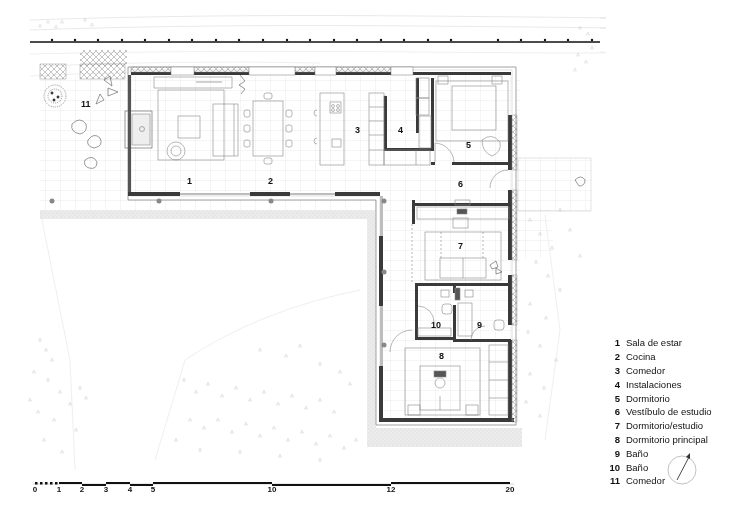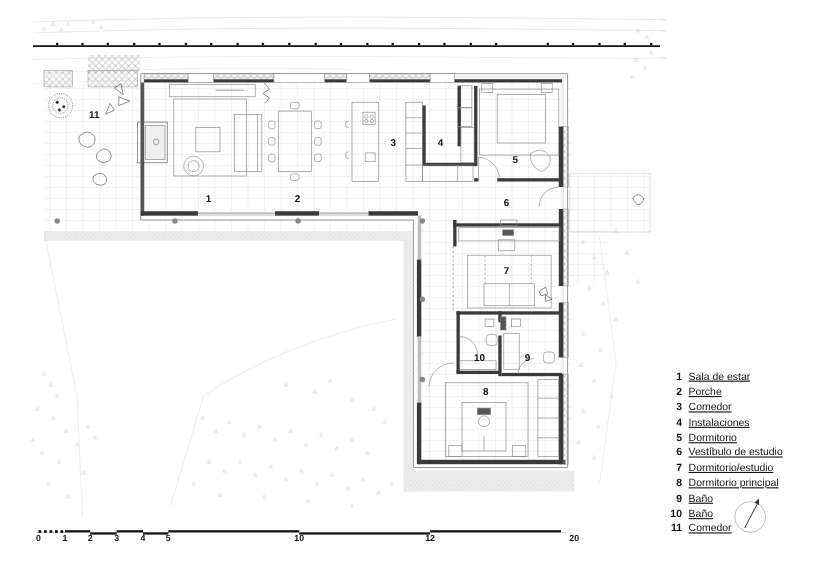--- a/index.html
+++ b/index.html
@@ -1,21 +1,21 @@
 <!DOCTYPE html>
 <html><head>
 <meta charset="utf-8">
 <style>
   html,body{margin:0;padding:0;background:#ffffff;}
   body{width:750px;height:530px;position:relative;overflow:hidden;font-family:"Liberation Sans",sans-serif;}
   #plan{position:absolute;left:0;top:0;width:750px;height:530px;}
   .legend{position:absolute;left:606px;top:336px;font-size:9.5px;color:#111;}
   .legend .row{display:flex;align-items:center;height:13.8px;white-space:nowrap;}
   .legend .num{width:14px;text-align:right;font-weight:bold;margin-right:6px;font-size:9.5px;}
-  .legend .lbl{font-size:9.5px;text-decoration:underline;}
+  .legend .lbl{font-size:9.5px;}
   .scale-labels{position:absolute;left:0;top:485px;width:750px;height:14px;font-size:8px;font-weight:bold;color:#111;}
   .scale-labels span{position:absolute;transform:translateX(-50%);}
   .room-num{font-size:9px;font-weight:bold;fill:#111;font-family:"Liberation Sans",sans-serif;}
 </style>
 </head>
 <body>
 
 <svg id="plan" viewBox="0 0 750 530" xmlns="http://www.w3.org/2000/svg">
   <defs>
     <pattern id="tiles" width="15" height="10" patternUnits="userSpaceOnUse">
@@ -423,31 +423,31 @@
 
 <div class="scale-labels">
   <span style="left:35px">0</span>
   <span style="left:59px">1</span>
   <span style="left:82px">2</span>
   <span style="left:106px">3</span>
   <span style="left:130px">4</span>
   <span style="left:153px">5</span>
   <span style="left:272px">10</span>
   <span style="left:391px">12</span>
-  <span style="left:522px">20</span>
+  <span style="left:510px">20</span>
 </div>
 
 <div class="legend">
   <div class="row">
       <span class="num">1</span>
       <span class="lbl">Sala de estar</span>
     </div>
   <div class="row">
       <span class="num">2</span>
-      <span class="lbl">Porche</span>
+      <span class="lbl">Cocina</span>
     </div>
   <div class="row">
       <span class="num">3</span>
       <span class="lbl">Comedor</span>
     </div>
   <div class="row">
       <span class="num">4</span>
       <span class="lbl">Instalaciones</span>
     </div>
   <div class="row">

